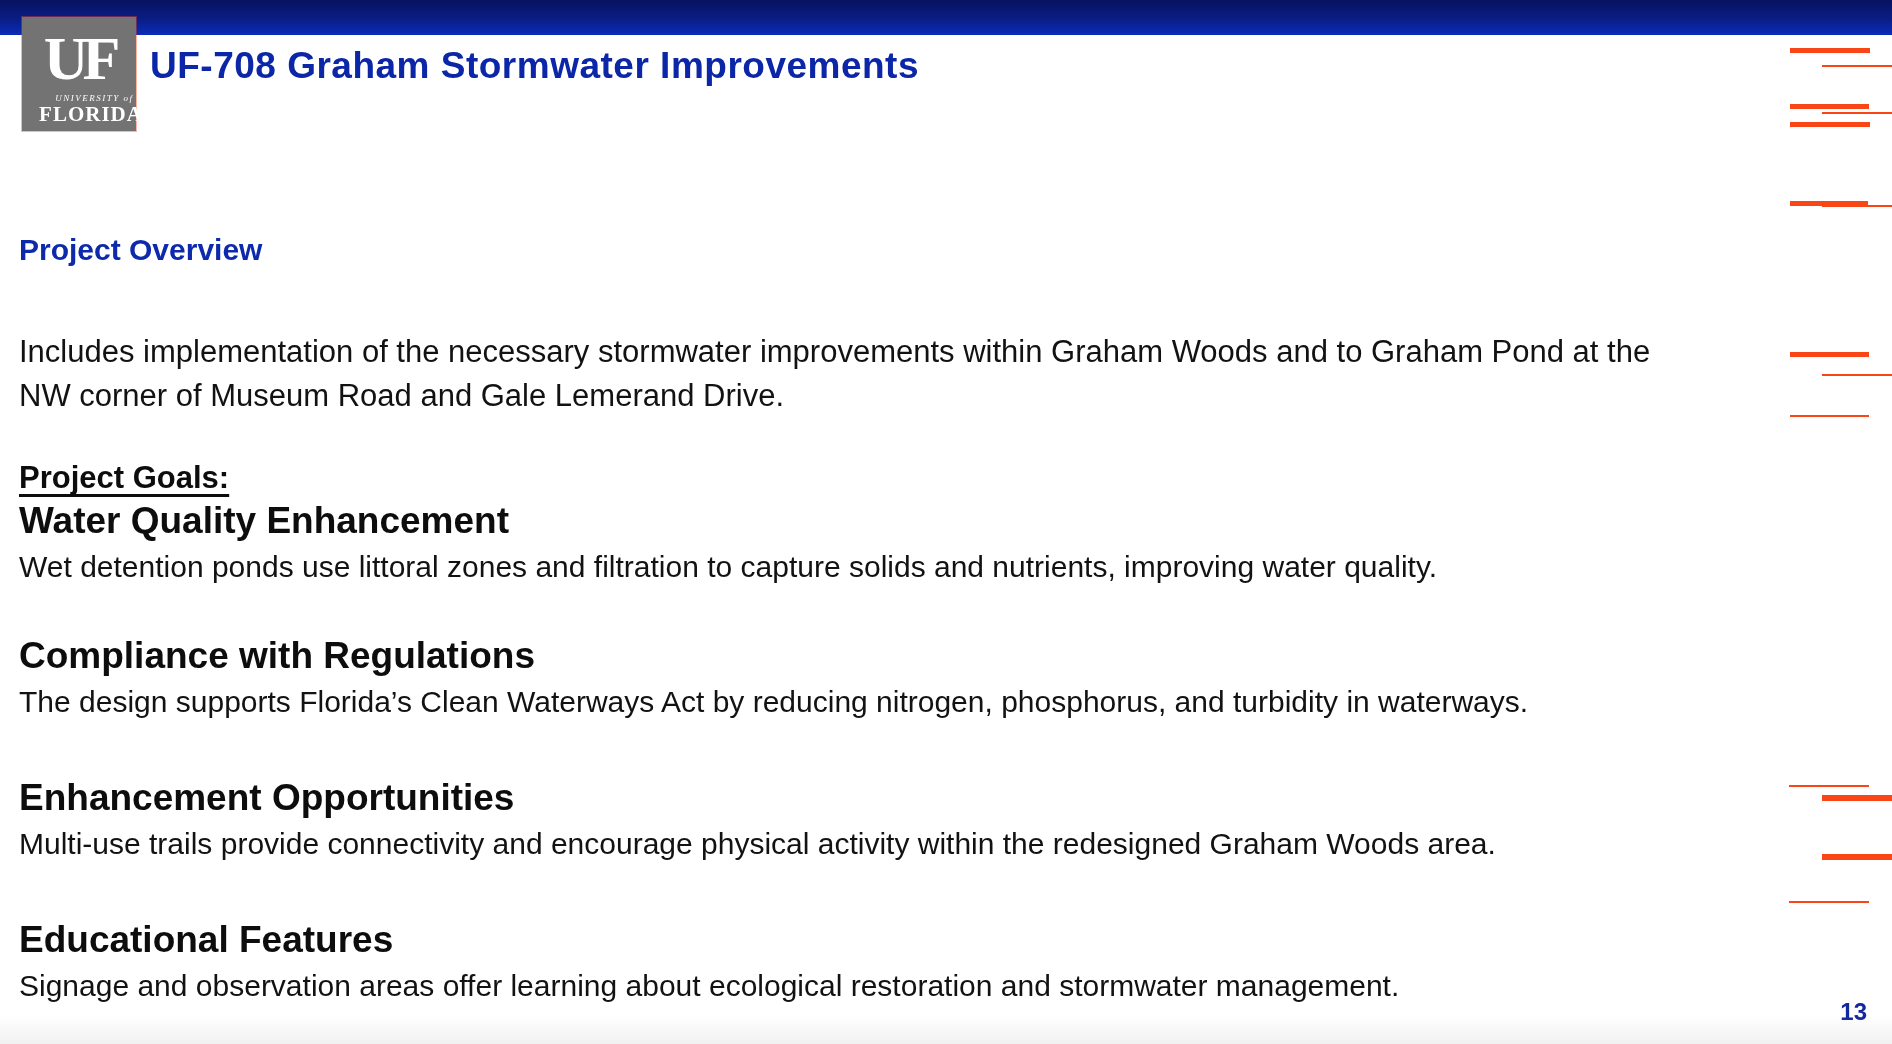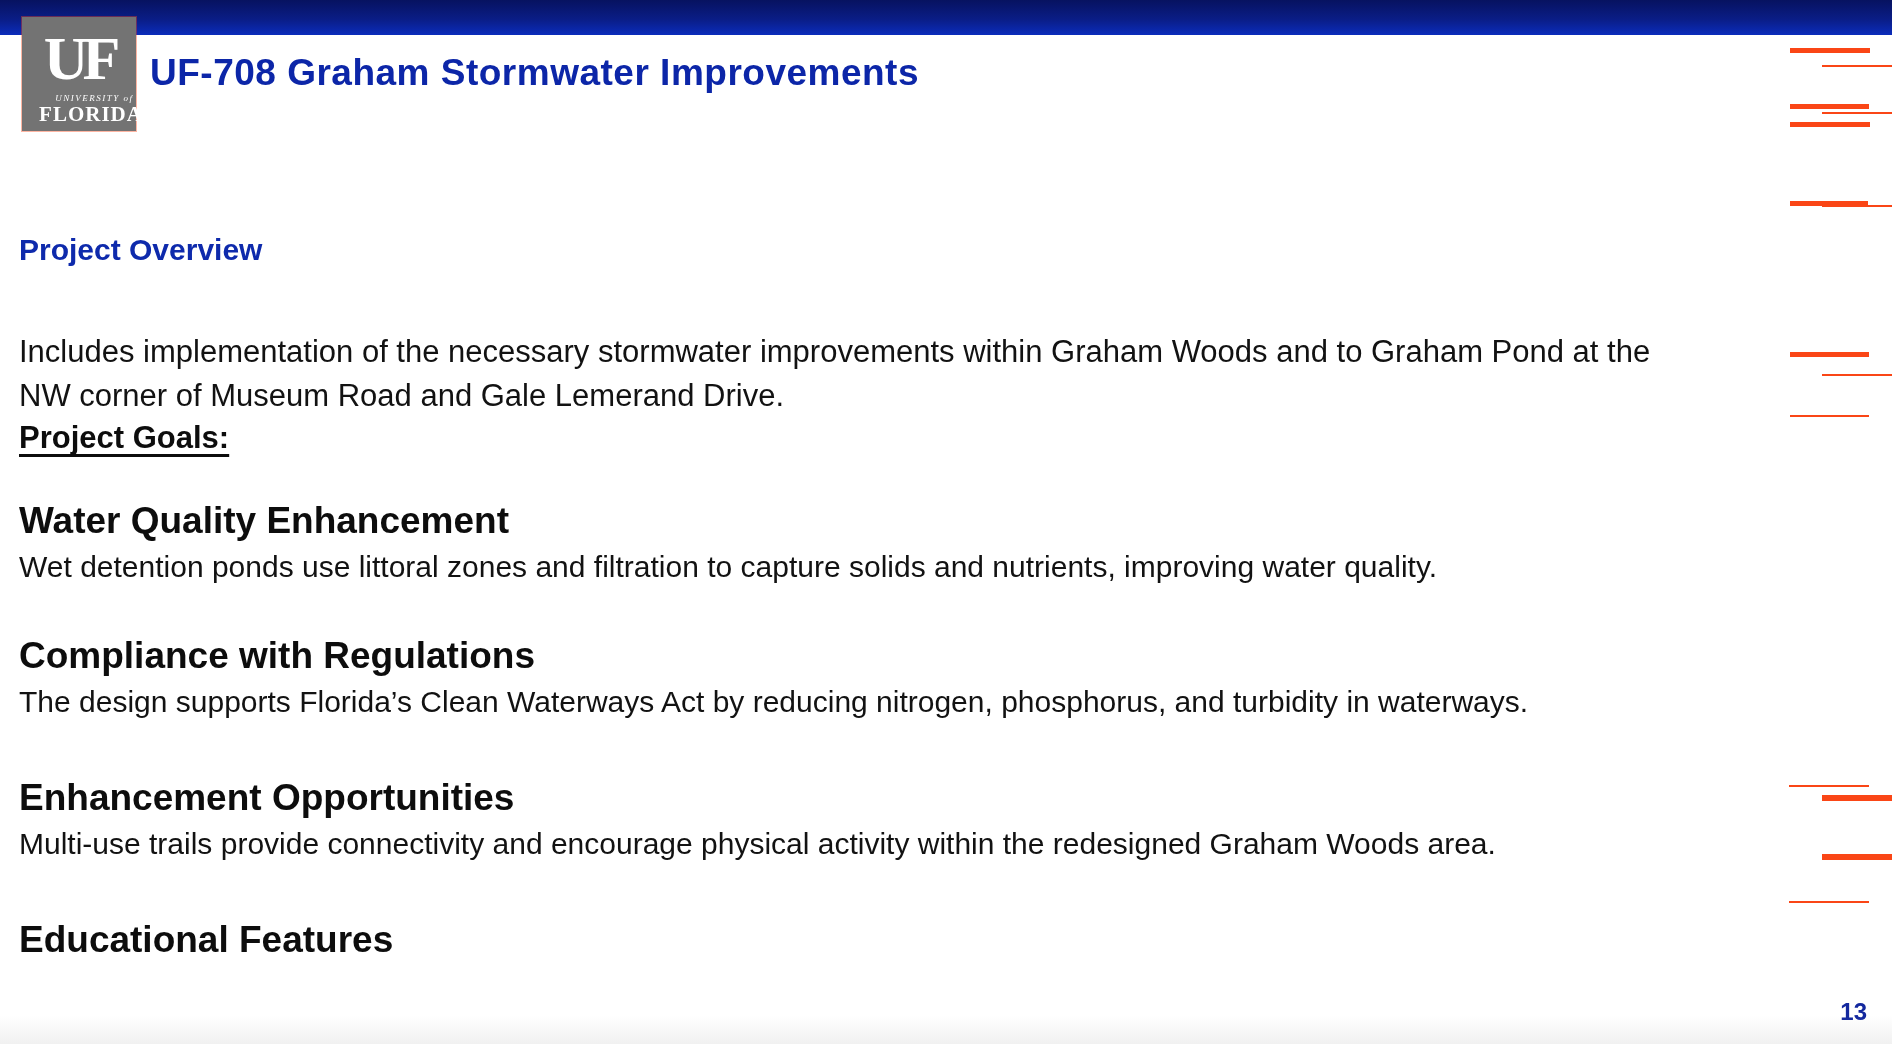--- a/index.html
+++ b/index.html
@@ -54,21 +54,21 @@
     font-family: "Liberation Serif", serif;
     font-weight: bold;
     font-size: 21px;
     letter-spacing: 1px;
     line-height: 22px;
     margin-left: 24px;
   }
 
   .slide-title {
     position: absolute;
-    left: 150px; top: 52px;
+    left: 150px; top: 45px;
     font-size: 37px;
     font-weight: bold;
     color: #0c26a8;
     letter-spacing: 0.5px;
     white-space: nowrap;
   }
 
   .overview-heading {
     position: absolute;
     left: 19px; top: 233px;
@@ -82,21 +82,21 @@
     position: absolute;
     left: 19px; top: 330px;
     width: 1650px;
     font-size: 31px;
     line-height: 44px;
     color: #121212;
   }
 
   .goals-heading {
     position: absolute;
-    left: 19px; top: 420px;
+    left: 19px; top: 460px;
     font-size: 31px;
     font-weight: bold;
     color: #0d0d0d;
     text-decoration: underline;
     text-decoration-thickness: 3px;
     text-underline-offset: 6px;
     white-space: nowrap;
   }
 
   .goal-section {
@@ -173,20 +173,21 @@
   <div class="goal-body">The design supports Florida’s Clean Waterways Act by reducing nitrogen, phosphorus, and turbidity in waterways.</div>
 </div>
 
 <div class="goal-section" id="goal-2">
   <div class="goal-title">Enhancement Opportunities</div>
   <div class="goal-body">Multi-use trails provide connectivity and encourage physical activity within the redesigned Graham Woods area.</div>
 </div>
 
 <div class="goal-section" id="goal-3">
   <div class="goal-title">Educational Features</div>
+  <div class="goal-body">Signage and observation areas offer learning about ecological restoration and stormwater management.</div>
 </div>
 
 <div class="oline" style="top:48px;  left:1790px; width:80px; height:5px;"></div>
 <div class="oline" style="top:65px;  left:1822px; width:70px; height:2px;"></div>
 <div class="oline" style="top:104px; left:1790px; width:79px; height:5px;"></div>
 <div class="oline" style="top:112px; left:1822px; width:70px; height:2px;"></div>
 <div class="oline" style="top:122px; left:1790px; width:80px; height:5px;"></div>
 <div class="oline" style="top:201px; left:1790px; width:78px; height:5px;"></div>
 <div class="oline" style="top:205px; left:1822px; width:70px; height:2px;"></div>
 <div class="oline" style="top:352px; left:1790px; width:79px; height:5px;"></div>

